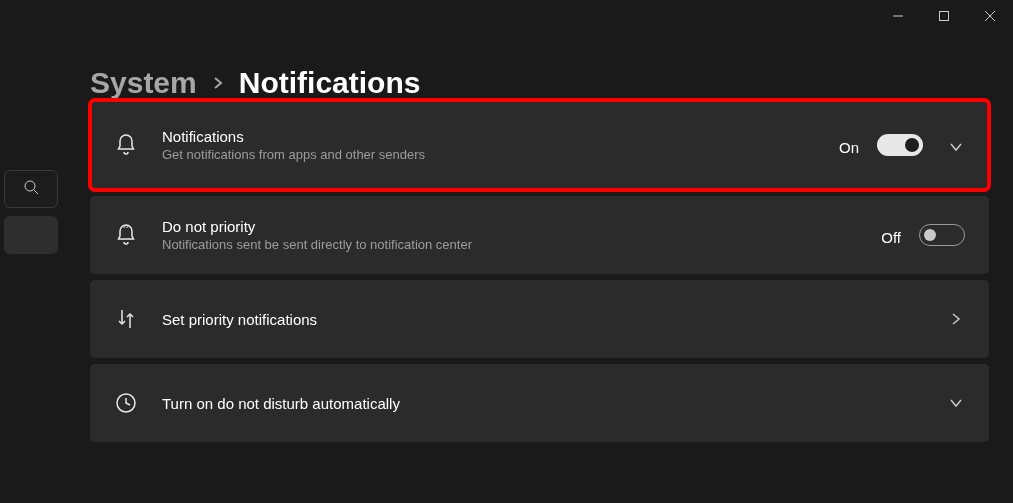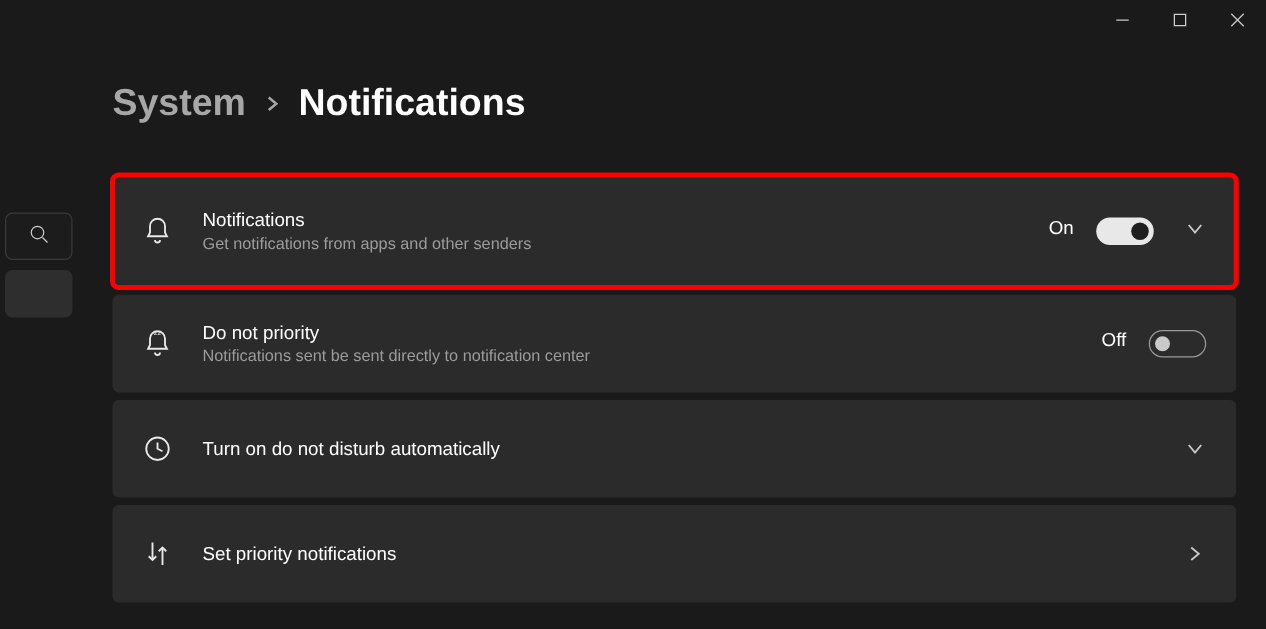--- a/index.html
+++ b/index.html
@@ -63,21 +63,20 @@
       position: absolute;
       left: 90px;
       top: 66px;
       right: 24px;
     }
 
     .breadcrumb {
       display: flex;
       align-items: center;
       gap: 14px;
-      margin-bottom: 40px;
     }
     .crumb-parent {
       font-size: 30px;
       font-weight: 600;
       color: #a7a7a7;
       cursor: pointer;
     }
     .crumb-sep { color: #a7a7a7; display: flex; }
     .crumb-current {
       font-size: 30px;
@@ -127,21 +126,21 @@
       font-weight: 400;
       color: #ffffff;
     }
     .card-subtitle {
       font-size: 13px;
       color: #9c9c9c;
     }
 
     .card-right {
       display: flex;
-      align-items: flex-start;
+      align-items: flex-end;
       gap: 18px;
     }
 
     .toggle-label {
       font-size: 15px;
       color: #ffffff;
     }
 
     .toggle {
       width: 46px;
@@ -274,51 +273,51 @@
         <span class="toggle-label">Off</span>
         <div class="toggle off">
           <div class="knob"></div>
         </div>
       </div>
     </div>
 
     <div class="card">
       <div class="card-icon">
         <svg width="24" height="24" viewBox="0 0 24 24">
+            <path d="M8 3v14"></path>
+            <path d="M5 14l3 3 3-3"></path>
+            <path d="M16 21V7"></path>
+            <path d="M13 10l3-3 3 3"></path>
+          </svg>
+      </div>
+      <div class="card-text">
+        <div class="card-title">Set priority notifications</div>
+      </div>
+      <div class="card-right">
+        <div class="chevron">
+          <svg width="14" height="14" viewBox="0 0 14 14">
+              <polyline points="4,2 10,7 4,12"></polyline>
+            </svg>
+        </div>
+      </div>
+    </div>
+
+    <div class="card">
+      <div class="card-icon">
+        <svg width="24" height="24" viewBox="0 0 24 24">
             <circle cx="12" cy="12" r="9"></circle>
             <polyline points="12,7 12,12 16,14"></polyline>
           </svg>
       </div>
       <div class="card-text">
         <div class="card-title">Turn on do not disturb automatically</div>
       </div>
       <div class="card-right">
         <div class="chevron">
           <svg width="14" height="14" viewBox="0 0 14 14">
               <polyline points="2,4 7,10 12,4"></polyline>
             </svg>
         </div>
       </div>
     </div>
 
-    <div class="card">
-      <div class="card-icon">
-        <svg width="24" height="24" viewBox="0 0 24 24">
-            <path d="M8 3v14"></path>
-            <path d="M5 14l3 3 3-3"></path>
-            <path d="M16 21V7"></path>
-            <path d="M13 10l3-3 3 3"></path>
-          </svg>
-      </div>
-      <div class="card-text">
-        <div class="card-title">Set priority notifications</div>
-      </div>
-      <div class="card-right">
-        <div class="chevron">
-          <svg width="14" height="14" viewBox="0 0 14 14">
-              <polyline points="4,2 10,7 4,12"></polyline>
-            </svg>
-        </div>
-      </div>
-    </div>
-
   </div>
 </div>
 
 </body></html>

